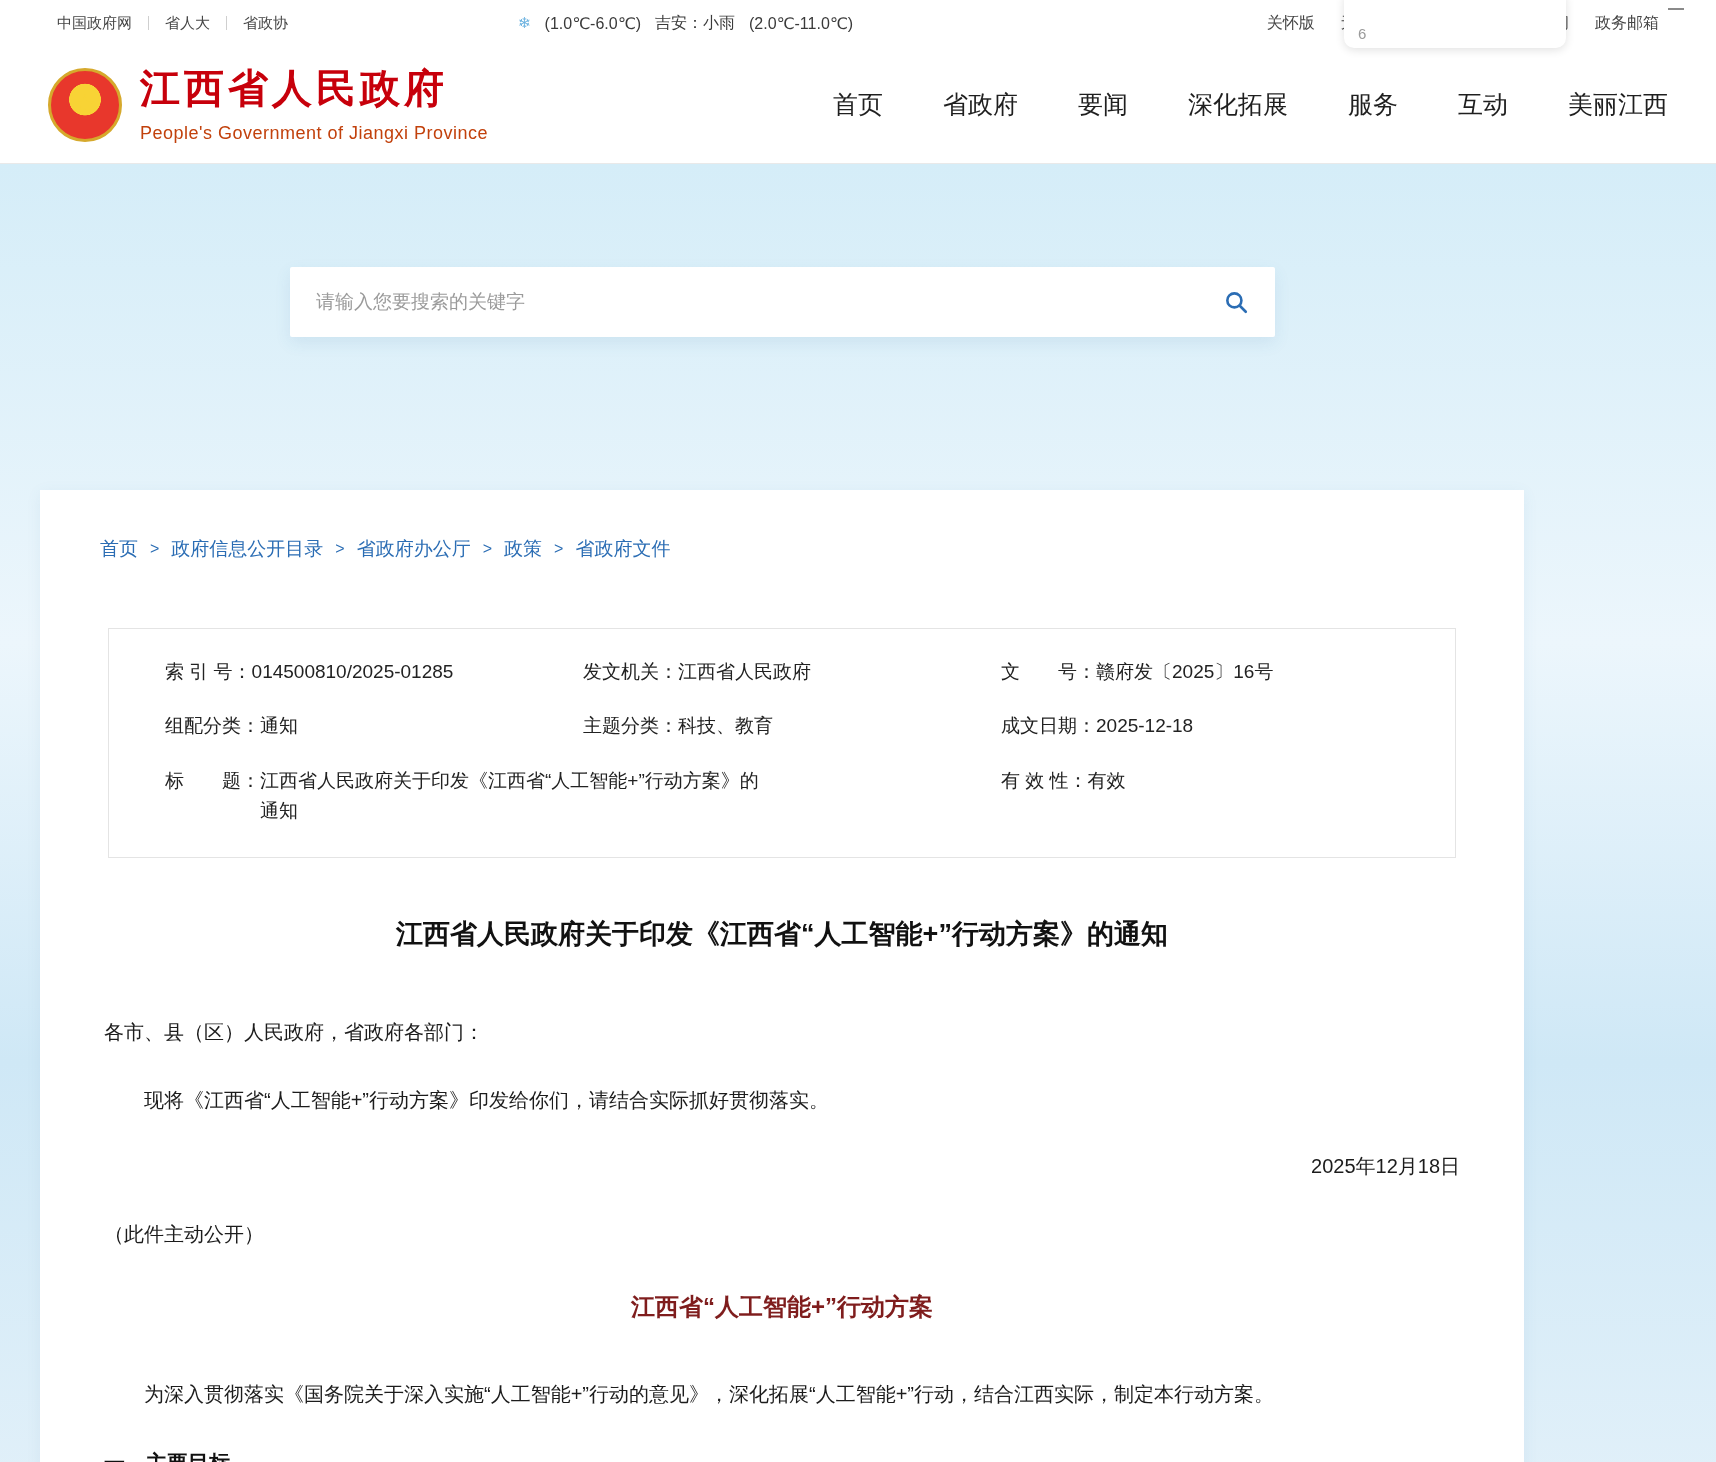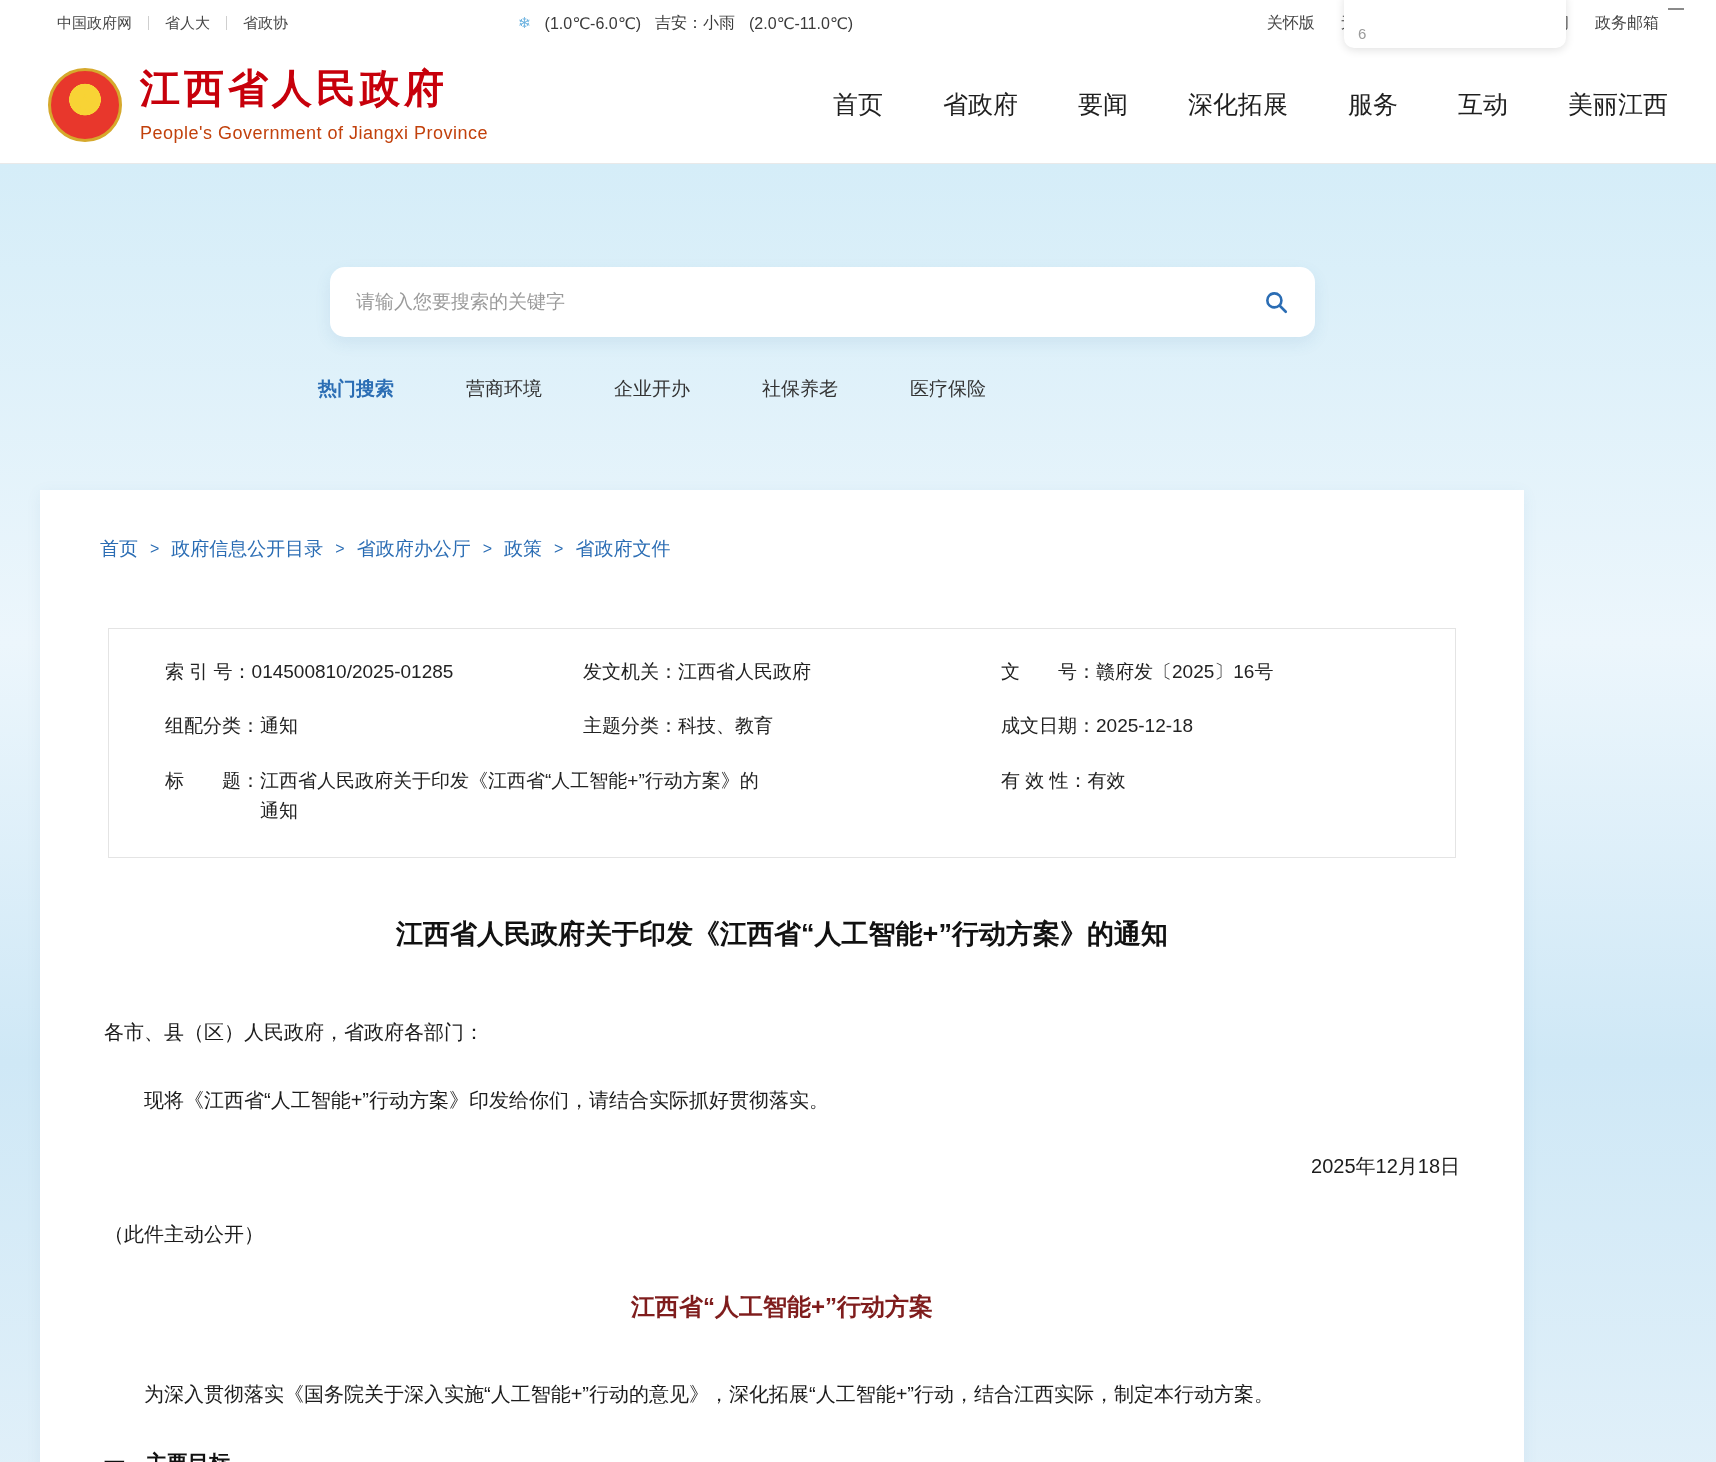--- a/index.html
+++ b/index.html
@@ -103,25 +103,24 @@
     background: linear-gradient(180deg, #d5edf8 0%, #ecf6fc 32%, #cfe8f6 60%, #e8f3fa 100%);
     padding-bottom: 60px;
     min-height: 1298px;
   }
   .hero { height: 326px; position: relative; }
   .search-box {
     position: absolute;
     left: 290px; top: 103px;
     width: 985px; height: 70px;
     background: #ffffff;
-    border-radius: 15px;
+    border-radius: 2px;
     box-shadow: 0 6px 16px rgba(60,120,170,0.10);
     display: flex; align-items: center;
     padding: 0 26px;
-    margin-left: 40px;
   }
   .search-input {
     flex: 1; border: none; outline: none;
     font-size: 19px; color: #333;
     font-family: inherit;
     background: transparent;
   }
   .search-input::placeholder { color: #9b9b9b; }
   .search-btn { background: none; border: none; cursor: pointer; display: flex; align-items: center; }
   .hot-row {
@@ -234,27 +233,20 @@
   <div class="hero">
     <div class="search-box">
       <input class="search-input" type="text" placeholder="请输入您要搜索的关键字" style="">
       <button class="search-btn">
         <svg width="26" height="26" viewBox="0 0 24 24" fill="none" stroke="#2b6db4" stroke-width="2.4" stroke-linecap="round">
           <circle cx="10.5" cy="10.5" r="6.5"></circle>
           <line x1="15.5" y1="15.5" x2="21" y2="21"></line>
         </svg>
       </button>
     </div>
-    <div class="hot-row">
-      <span class="hot-label">热门搜索</span>
-      <a>营商环境</a>
-      <a>企业开办</a>
-      <a>社保养老</a>
-      <a>医疗保险</a>
-    </div>
   </div>
 
   <div class="card">
 
     <div class="breadcrumb">
       <a>首页</a>
       <span class="crumb-sep">&gt;</span>
       <a>政府信息公开目录</a>
       <span class="crumb-sep">&gt;</span>
       <a>省政府办公厅</a>

